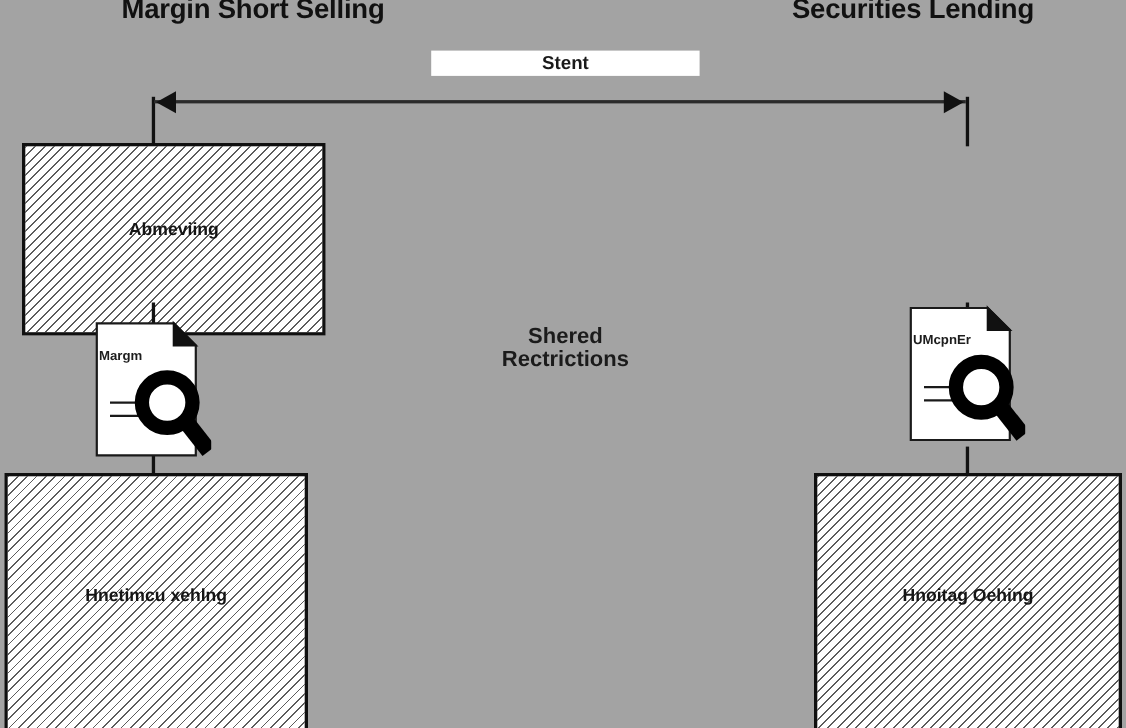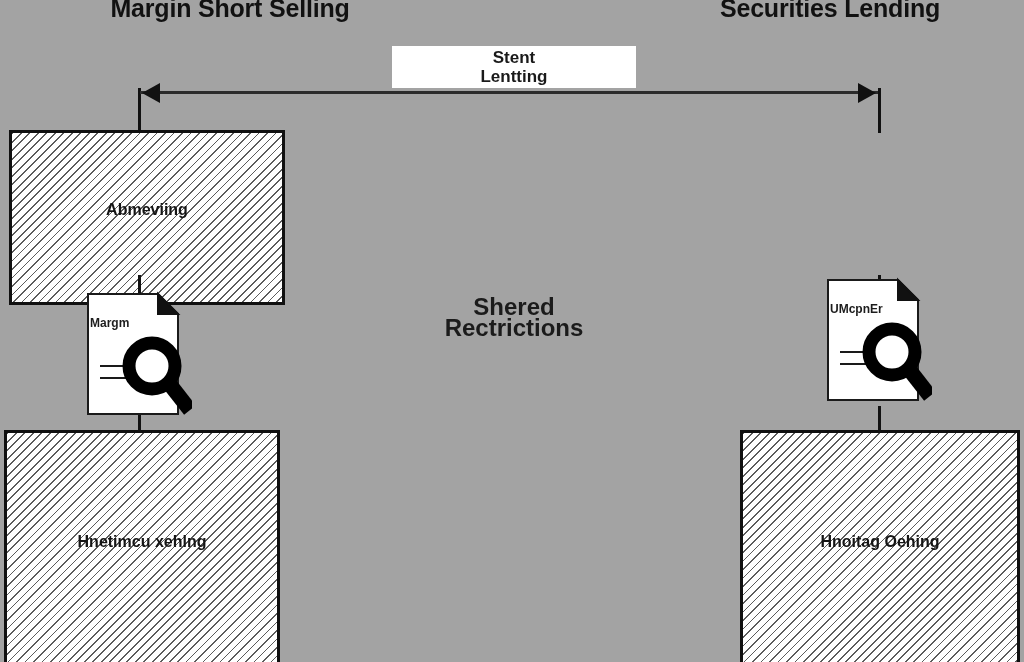--- a/index.html
+++ b/index.html
@@ -50,21 +50,21 @@
     position: absolute;
     left: 0;
     right: 0;
     text-align: center;
     font-size: 16px;
     font-weight: bold;
     color: #151515;
     white-space: nowrap;
   }
 
-  #box-tl { left: 9px;   top: 130px; width: 276px; height: 175px; }
+  #box-tl { left: 20px;   top: 130px; width: 276px; height: 175px; }
   #box-tr { left: 740px; top: 130px; width: 280px; height: 145px; }
   #box-bl { left: 4px;   top: 430px; width: 276px; height: 240px; }
   #box-br { left: 740px; top: 430px; width: 280px; height: 240px; }
 
   #box-tl .box-label, #box-tr .box-label { top: 68px; }
   #box-bl .box-label, #box-br .box-label { top: 100px; }
 
   
   .stem {
     position: absolute;
@@ -115,21 +115,21 @@
     padding: 2px 0;
   }
   #arrow-label div { display: block; }
 
   #center-note {
     position: absolute;
     left: 384px;
     top: 296px;
     width: 260px;
     text-align: center;
-    font-size: 24px;
+    font-size: 20px;
     font-weight: bold;
     color: #1b1b1b;
     line-height: 21px;
   }
   #center-note div { display: block; }
 
   
   .connector {
     position: absolute;
     width: 3px;
@@ -171,21 +171,20 @@
   <div class="col-title" id="title-right">Securities Lending</div>
 
   <div class="stem" id="stem-left"></div>
   <div class="stem" id="stem-right"></div>
   <div id="arrow-line"></div>
   <div class="arrow-head" id="arrow-head-left"></div>
   <div class="arrow-head" id="arrow-head-right"></div>
 
   <div id="arrow-label">
     <div>Stent</div>
-    <div>Lentting</div>
   </div>
 
   <div id="center-note">
     <div>Shered</div>
     <div>Rectrictions</div>
   </div>
 
   <div class="hatch-box" id="box-tl">
     <div class="box-label">Abmeviing</div>
   </div>

